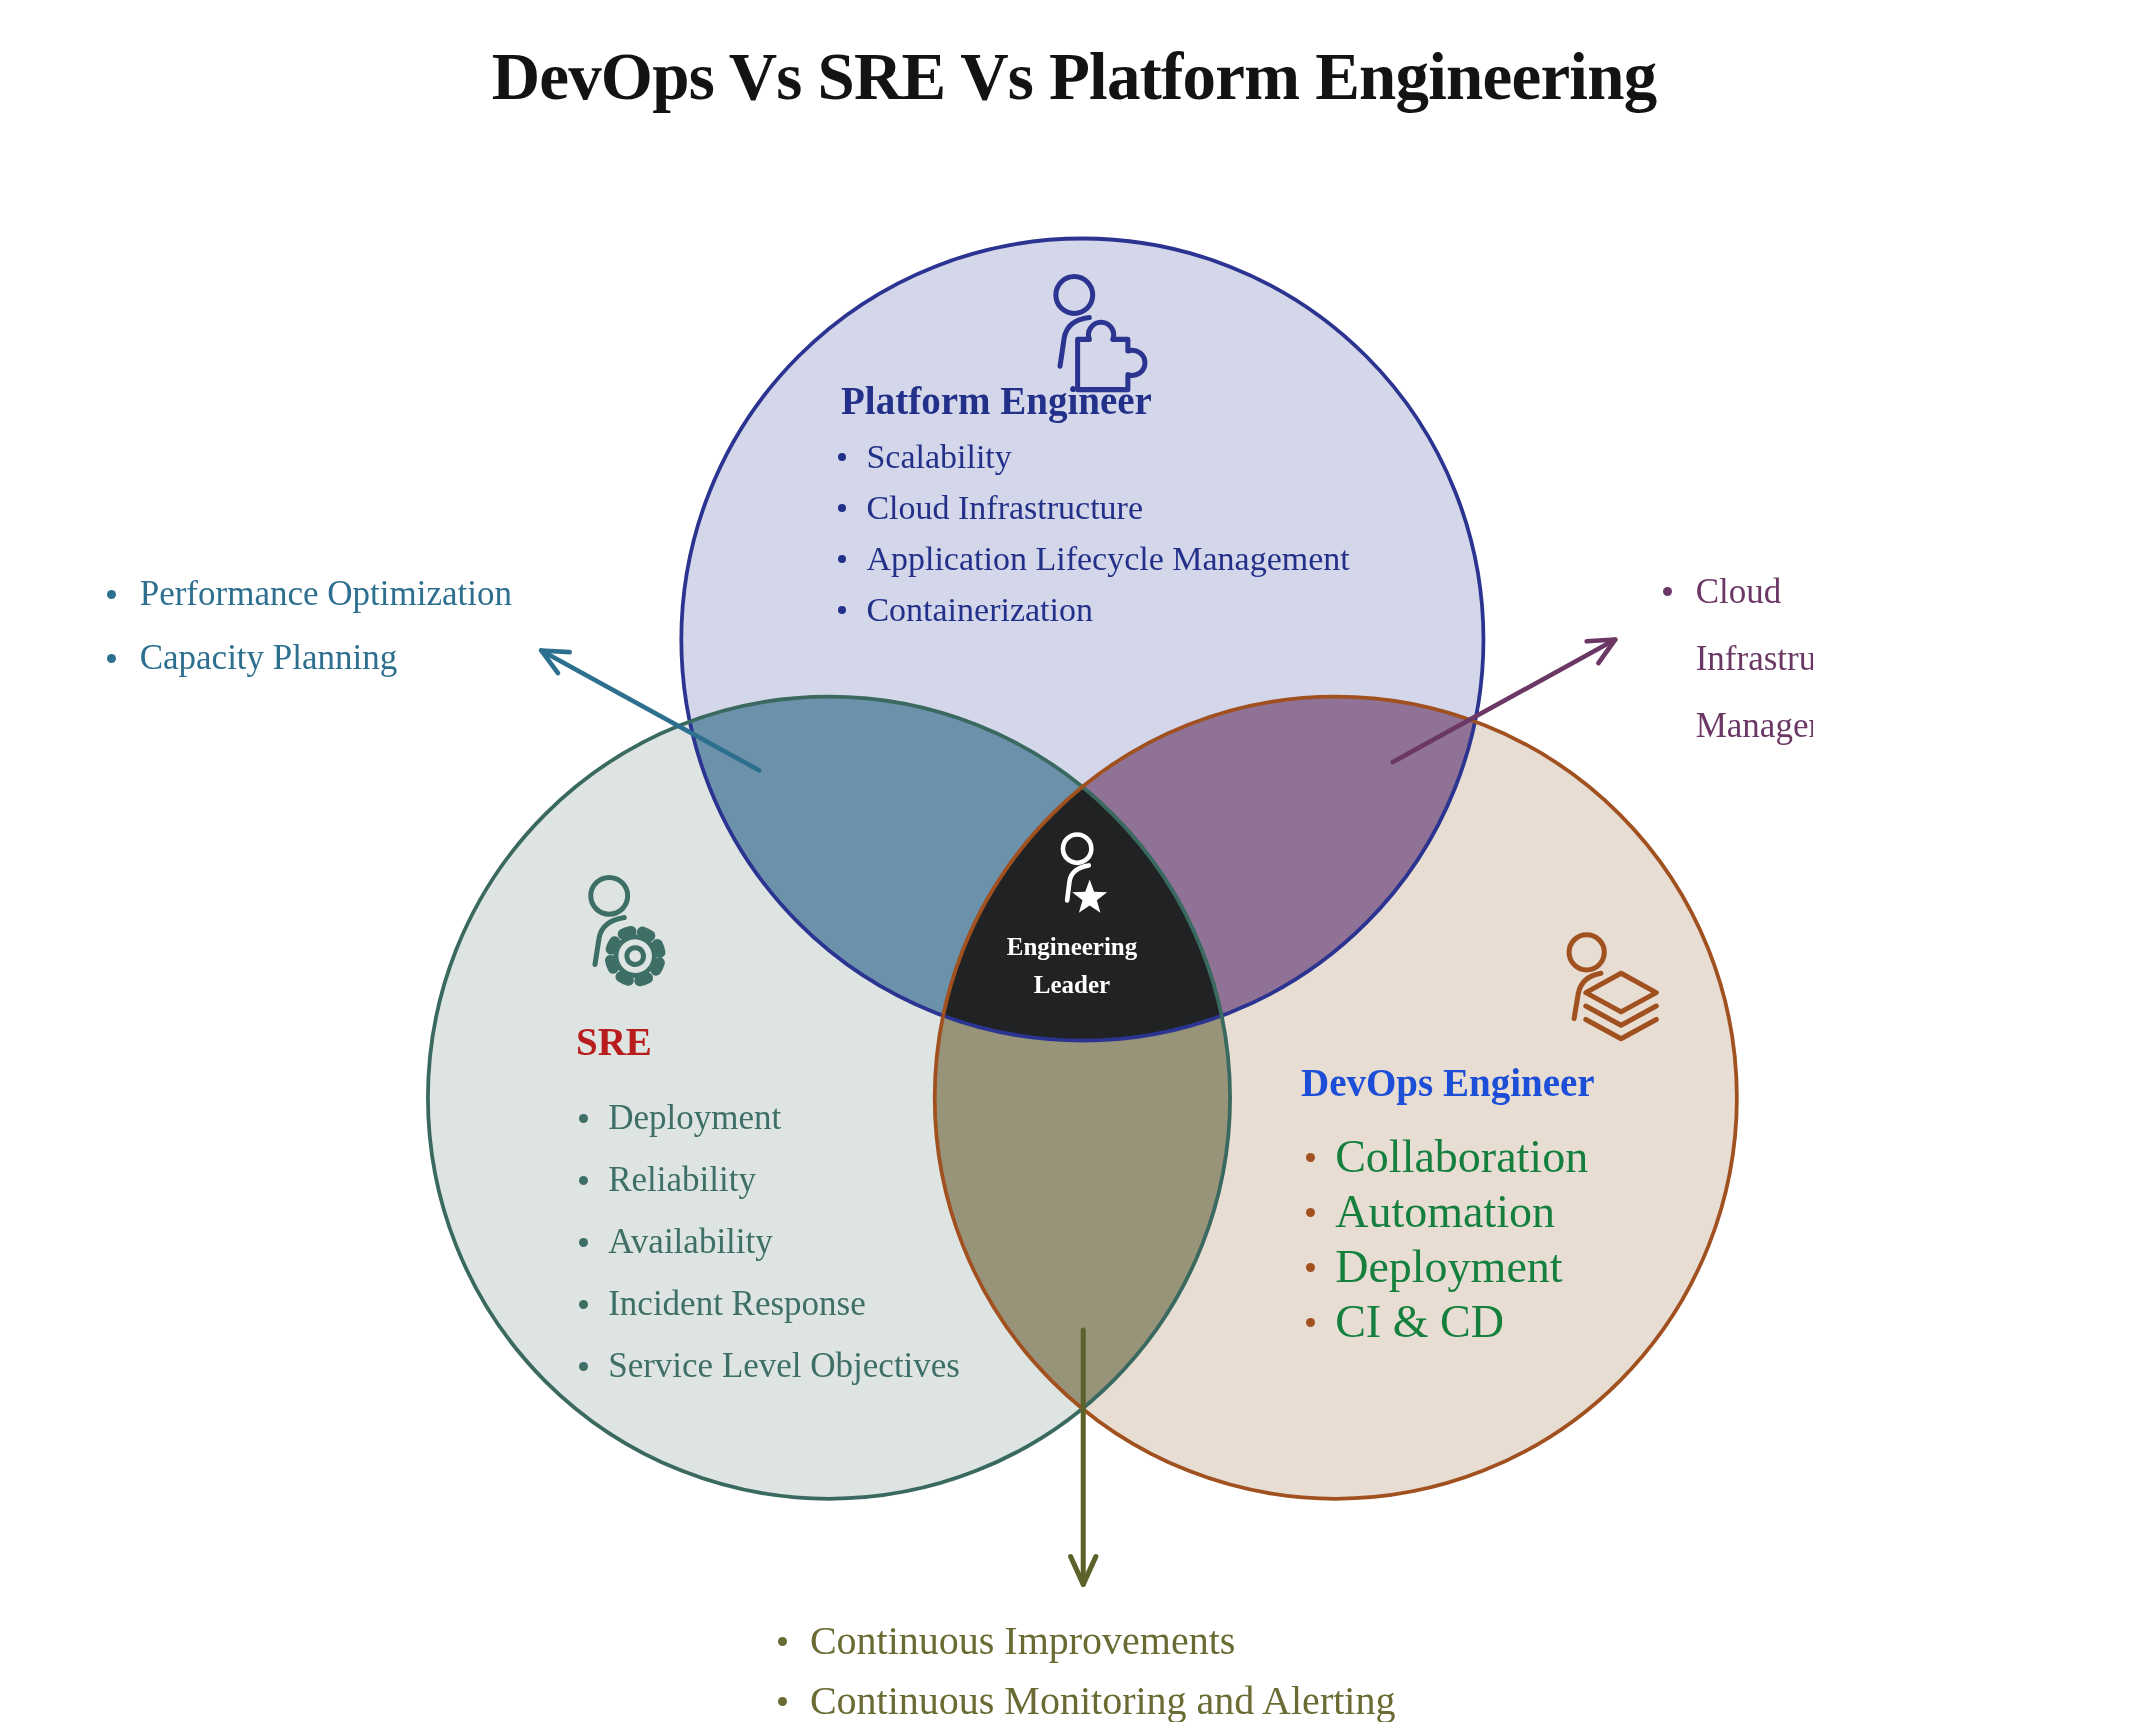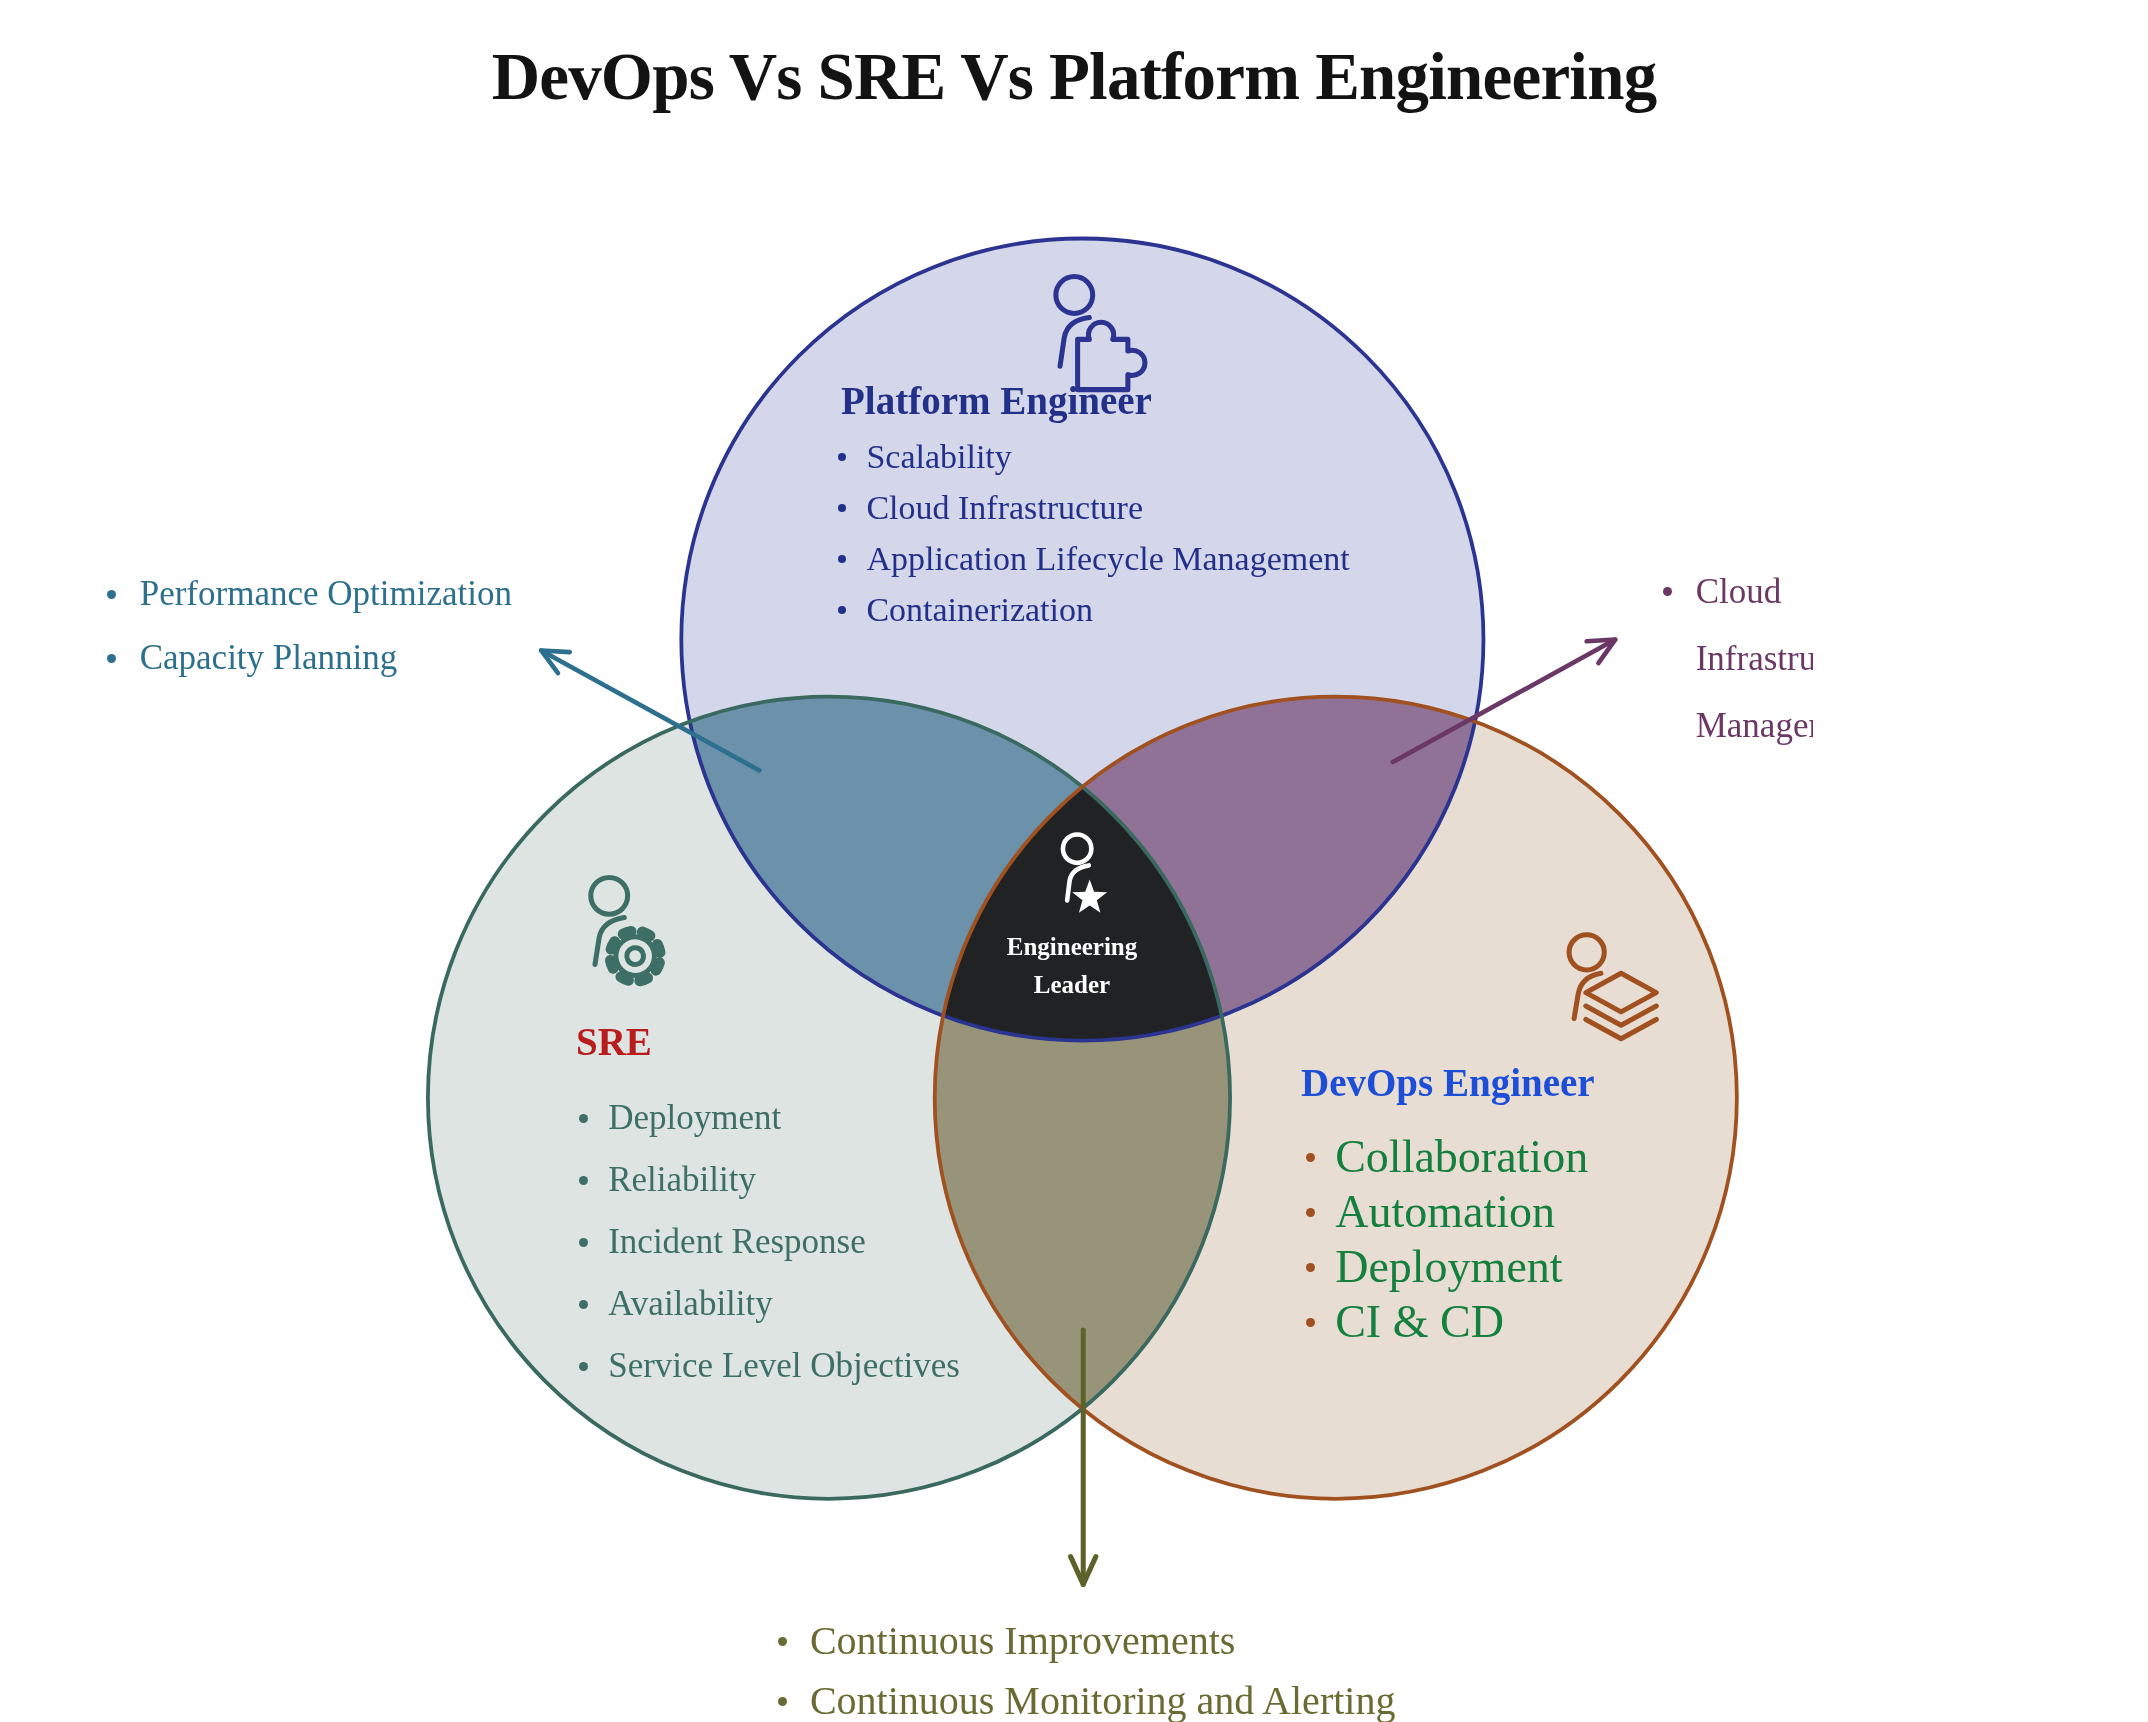--- a/index.html
+++ b/index.html
@@ -132,25 +132,25 @@
     <li>
         <span class="dot"></span>
         <span class="itxt">Deployment</span>
       </li>
     <li>
         <span class="dot"></span>
         <span class="itxt">Reliability</span>
       </li>
     <li>
         <span class="dot"></span>
+        <span class="itxt">Availability</span>
+      </li>
+    <li>
+        <span class="dot"></span>
         <span class="itxt">Incident Response</span>
-      </li>
-    <li>
-        <span class="dot"></span>
-        <span class="itxt">Availability</span>
       </li>
     <li>
         <span class="dot"></span>
         <span class="itxt">Service Level Objectives</span>
       </li>
   </ul>
 
   <svg class="icon-box" style="left:1548px;top:923px" width="126" height="130" viewBox="0 0 150 155">
     <g stroke="#a0511f" stroke-width="6" fill="none" stroke-linecap="round" stroke-linejoin="round">
       <circle cx="46" cy="35" r="21"></circle>

